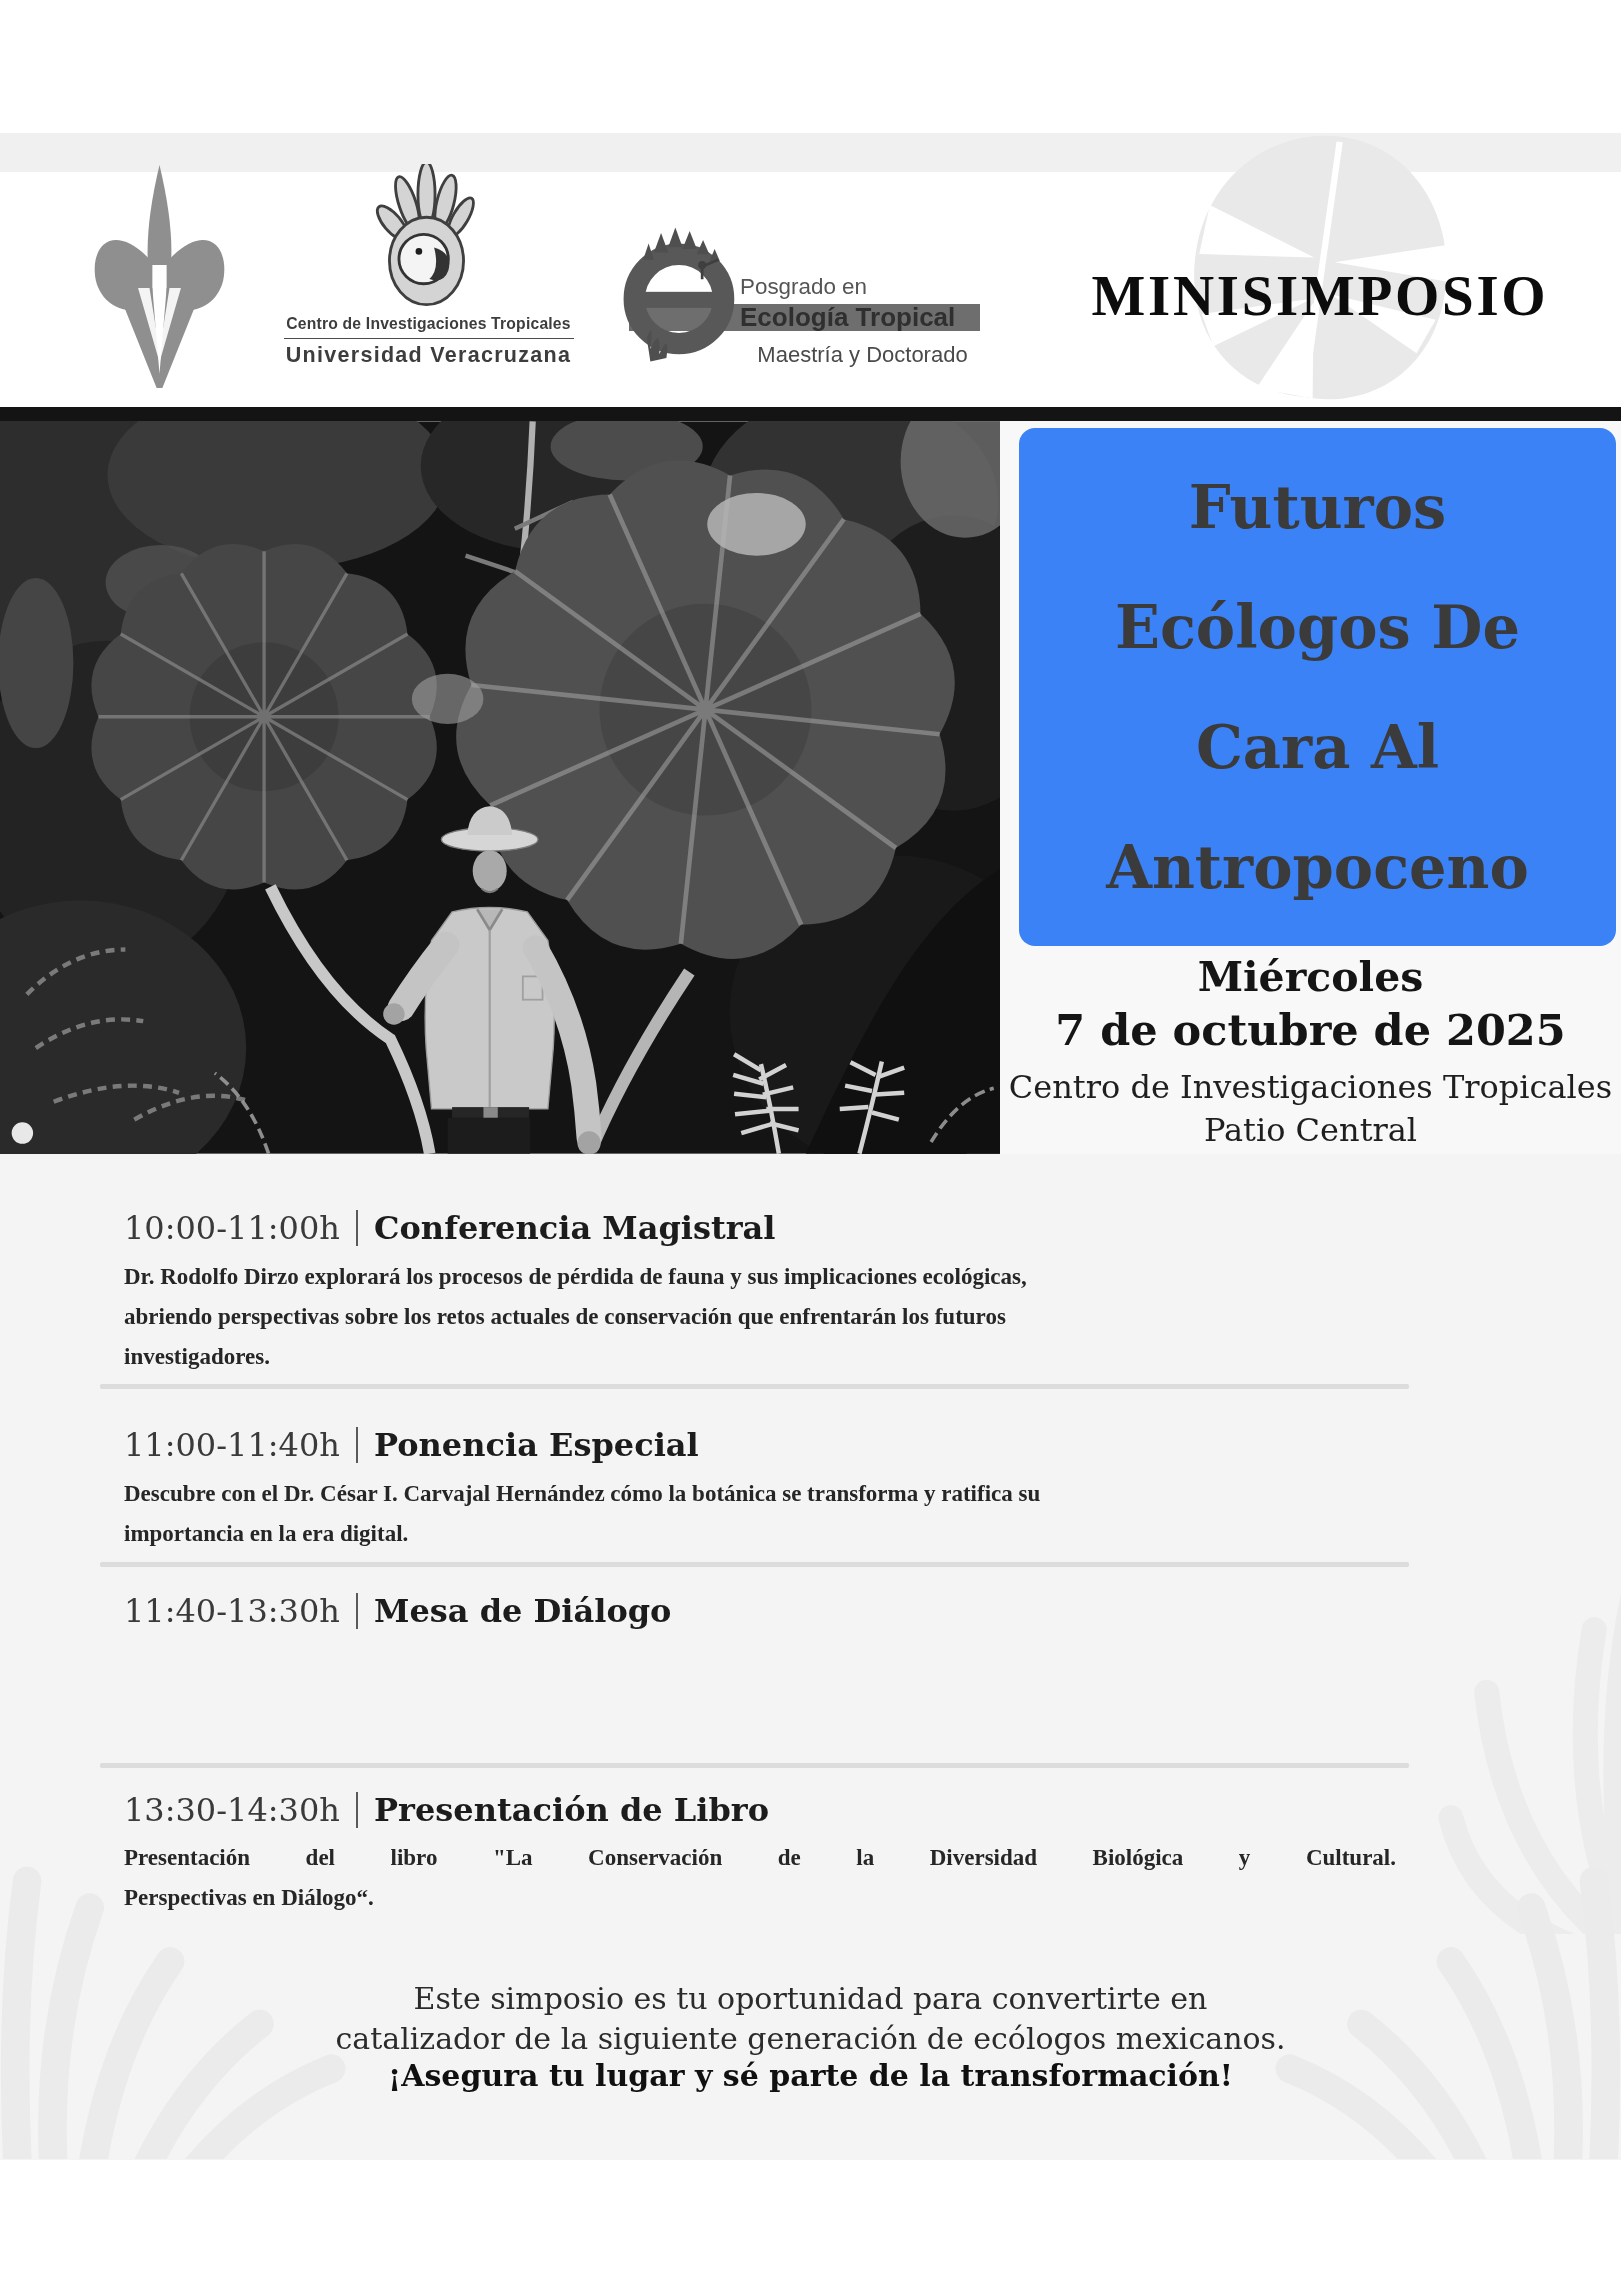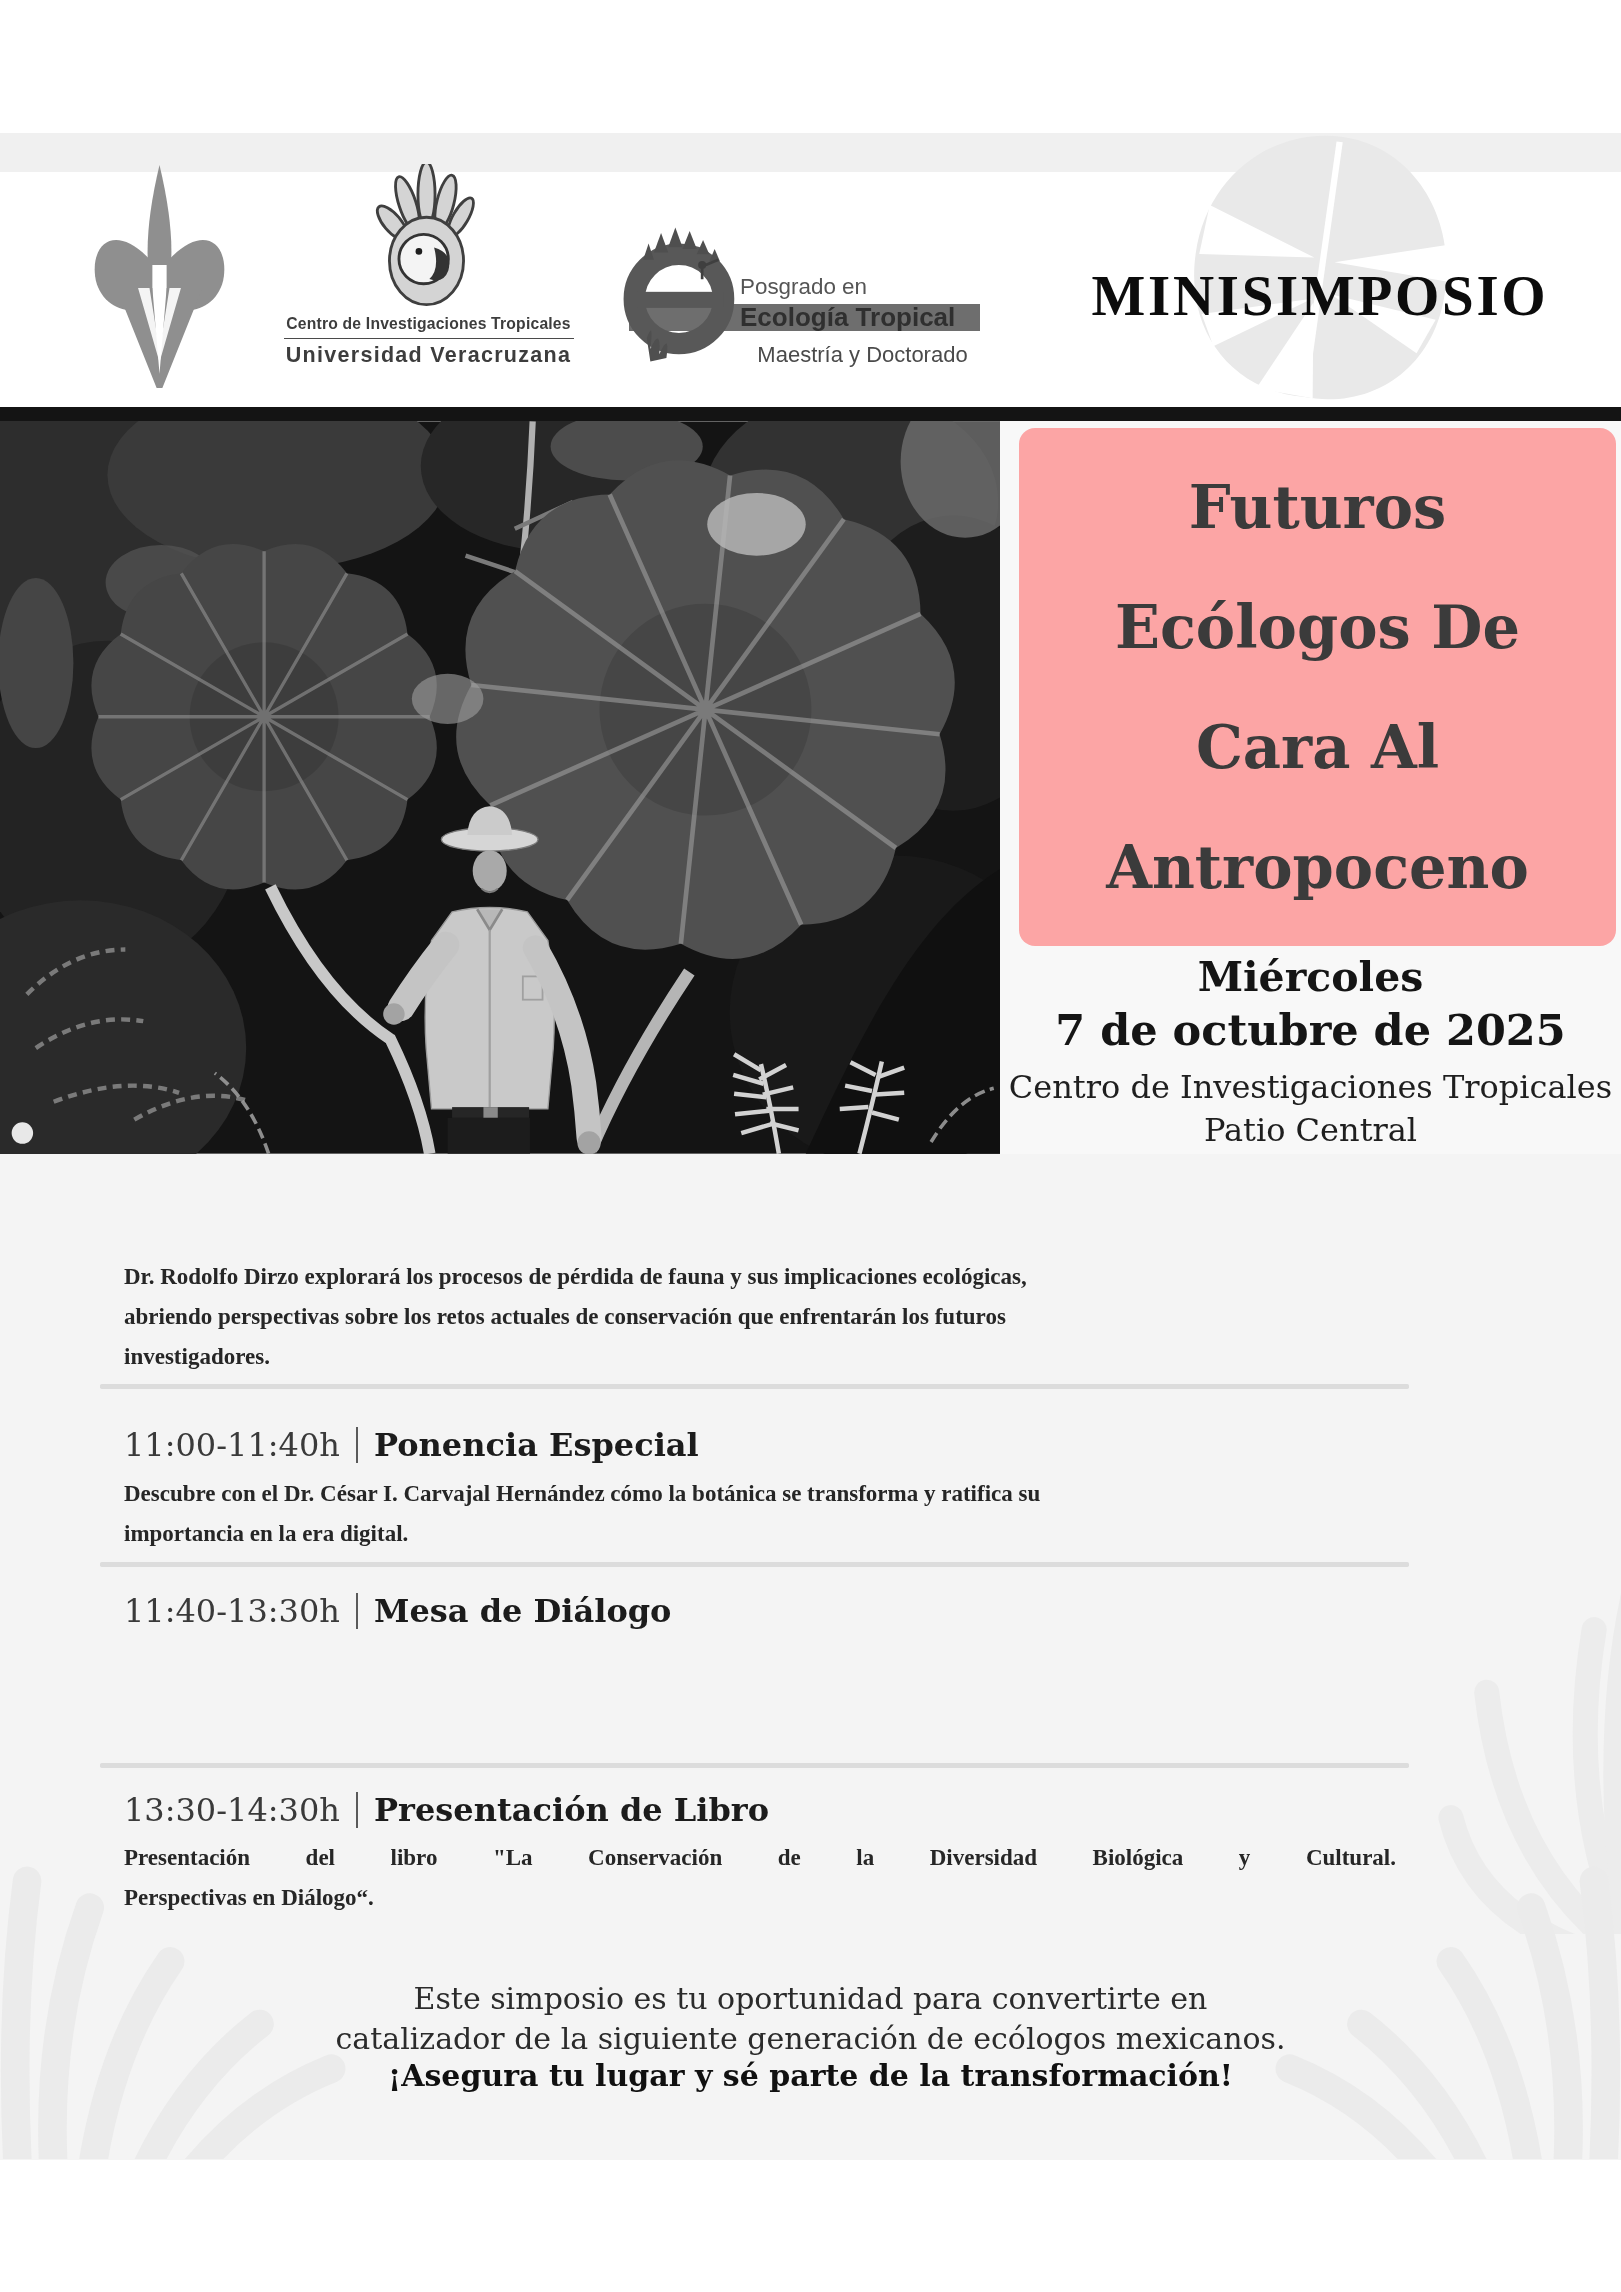--- a/index.html
+++ b/index.html
@@ -22,21 +22,21 @@
   .posgrado-sub{position:absolute;left:740px;top:342px;width:245px;text-align:center;
                 font-family:"Liberation Sans", sans-serif;font-size:22px;color:#4a4a4a;}
   .minisimposio{position:absolute;left:1026px;top:263px;width:588px;text-align:center;
                 font-family:"Liberation Serif", serif;font-weight:bold;font-size:57px;
                 letter-spacing:2.7px;color:#0c0c0c;}
 
   .black-bar{position:absolute;left:0;top:407px;width:1621px;height:14.3px;background:#141414;}
 
   
   .hero-right-bg{position:absolute;left:1000px;top:421px;width:621px;height:733px;background:#f8f8f8;}
-  .title-box{position:absolute;left:1019px;top:428px;width:597px;height:518px;background:#fca5a5;
+  .title-box{position:absolute;left:1019px;top:428px;width:597px;height:518px;background:#3b82f6;
              border-radius:16px;}
   .title-box .tlines{margin-top:19.7px;text-align:center;font-weight:bold;font-size:59px;
              line-height:120px;color:#3b3b3b;white-space:pre-line;font-family:"DejaVu Serif", serif;}
   .date-block{position:absolute;left:1000px;width:621px;text-align:center;color:#151515;}
   .d-day{top:953px;font-size:41px;font-weight:bold;}
   .d-date{top:1005px;font-size:43px;font-weight:bold;}
   .d-v1{top:1068px;font-size:32px;color:#1f1f1f;}
   .d-v2{top:1111px;font-size:32px;color:#1f1f1f;}
 
   
@@ -246,20 +246,23 @@
   <svg class="abs" style="left:1227px;top:1863px;" width="394" height="296" viewBox="0 0 440 331">
     <g stroke="#ebebeb" stroke-width="32" stroke-linecap="round" fill="none">
       <path d="M380,350 Q390,190 340,50"></path>
       <path d="M340,360 Q320,210 250,110"></path>
       <path d="M290,370 Q240,250 150,180"></path>
       <path d="M420,350 Q430,170 410,20"></path>
       <path d="M240,365 Q170,270 70,230"></path>
     </g>
   </svg>
 
+  <div class="sched-head" style="top:1209px;">
+    <span class="time">10:00-11:00h</span><span class="vbar"></span><span class="stitle">Conferencia Magistral</span>
+  </div>
   <div class="sched-desc" style="top:1257px;">Dr. Rodolfo Dirzo explorará los procesos de pérdida de fauna y sus implicaciones ecológicas,
 abriendo perspectivas sobre los retos actuales de conservación que enfrentarán los futuros
 investigadores.</div>
   <div class="divider" style="top:1384px;"></div>
 
   <div class="sched-head" style="top:1426px;">
     <span class="time">11:00-11:40h</span><span class="vbar"></span><span class="stitle">Ponencia Especial</span>
   </div>
   <div class="sched-desc" style="top:1474px;">Descubre con el Dr. César I. Carvajal Hernández cómo la botánica se transforma y ratifica su
 importancia en la era digital.</div>

